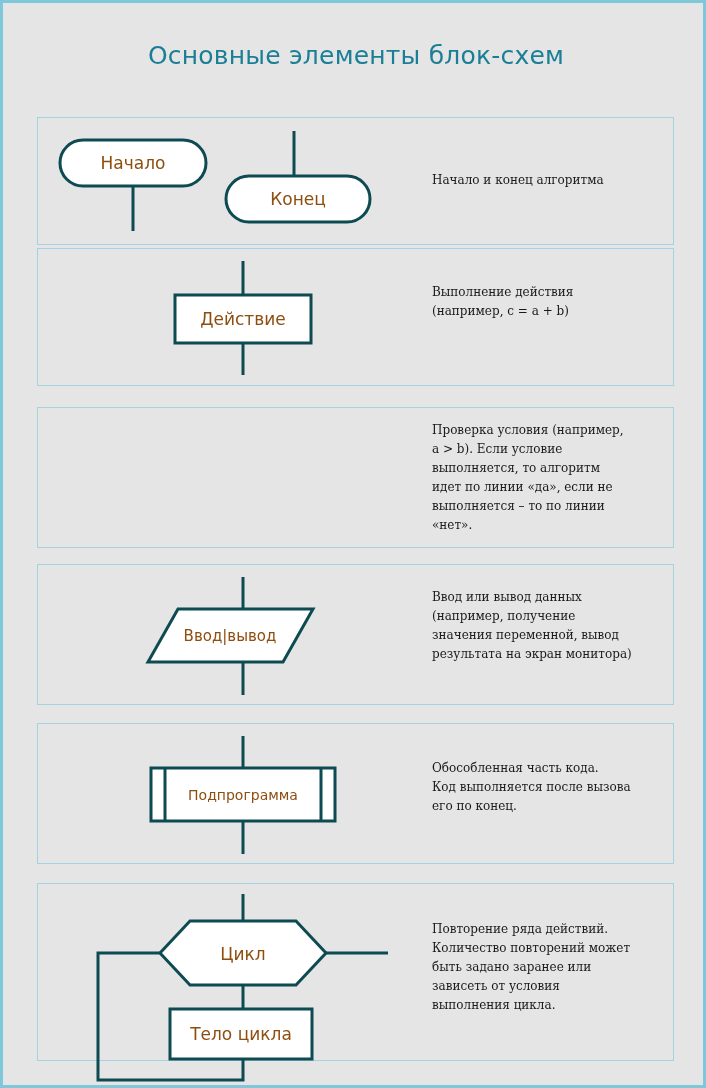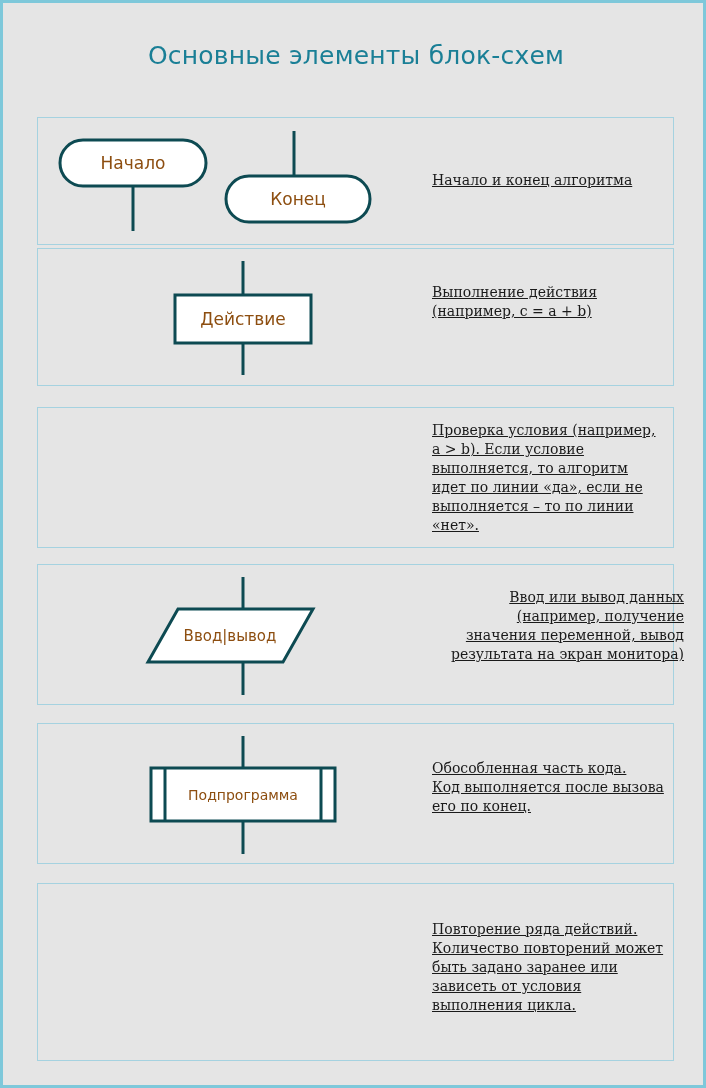--- a/index.html
+++ b/index.html
@@ -47,25 +47,24 @@
     left: 0;
     top: 0;
     width: 400px;
     height: 100%;
   }
   .desc {
     position: absolute;
     left: 394px;
     width: 252px;
     font-family: "DejaVu Serif", serif;
-    font-size: 14px;
+    font-size: 12px;
     line-height: 19px;
     color: #1a1a1a;
     white-space: pre-line;
-    text-decoration: underline;
   }
 
   
   svg.shape { display: block; overflow: visible; }
 
   .lbl {
     font-family: "DejaVu Sans", sans-serif;
     font-size: 17px;
     fill: #8d4e10;
   }
@@ -132,21 +131,21 @@
   </div>
 
   <div class="section" style="top:561px; height:141px;">
     <div class="diagram">
       <svg class="shape" width="400" height="141" viewBox="0 0 400 141">
         <line x1="205" y1="12" x2="205" y2="130" stroke="#0d4a52" stroke-width="3"></line>
         <polygon points="140,44 275,44 245,97 110,97" fill="#ffffff" stroke="#0d4a52" stroke-width="3"></polygon>
         <text class="lbl-sm" x="192" y="76" text-anchor="middle">Ввод|вывод</text>
       </svg>
     </div>
-    <div class="desc" style="top:23px;text-align:right;">Ввод или вывод данных
+    <div class="desc" style="top:23px;">Ввод или вывод данных
 (например, получение
 значения переменной, вывод
 результата на экран монитора)</div>
   </div>
 
   <div class="section" style="top:720px; height:141px;">
     <div class="diagram">
       <svg class="shape" width="400" height="141" viewBox="0 0 400 141">
         <line x1="205" y1="12" x2="205" y2="130" stroke="#0d4a52" stroke-width="3"></line>
         <rect x="113" y="44" width="184" height="53" fill="#ffffff" stroke="#0d4a52" stroke-width="3"></rect>
@@ -154,20 +153,38 @@
         <line x1="283" y1="44" x2="283" y2="97" stroke="#0d4a52" stroke-width="3"></line>
         <text class="lbl-xs" x="205" y="76" text-anchor="middle">Подпрограмма</text>
       </svg>
     </div>
     <div class="desc" style="top:35px;">Обособленная часть кода.
 Код выполняется после вызова
 его по конец.</div>
   </div>
 
   <div class="section" style="top:880px; height:178px;">
+    <div class="diagram">
+      <svg class="shape" width="400" height="178" viewBox="0 0 400 178">
+
+        <line x1="205" y1="10" x2="205" y2="37" stroke="#0d4a52" stroke-width="3"></line>
+
+        <polygon points="152,37 258,37 288,69 258,101 152,101 122,69" fill="#ffffff" stroke="#0d4a52" stroke-width="3"></polygon>
+        <text class="lbl" x="205" y="76" text-anchor="middle">Цикл</text>
+
+        <line x1="288" y1="69" x2="350" y2="69" stroke="#0d4a52" stroke-width="3"></line>
+
+        <line x1="205" y1="101" x2="205" y2="125" stroke="#0d4a52" stroke-width="3"></line>
+
+        <rect x="132" y="125" width="142" height="50" fill="#ffffff" stroke="#0d4a52" stroke-width="3"></rect>
+        <text class="lbl" x="203" y="156" text-anchor="middle">Тело цикла</text>
+
+        <polyline points="205,175 205,196 60,196 60,69 122,69" fill="none" stroke="#0d4a52" stroke-width="3"></polyline>
+      </svg>
+    </div>
     <div class="desc" style="top:36px;">Повторение ряда действий.
 Количество повторений может
 быть задано заранее или
 зависеть от условия
 выполнения цикла.</div>
   </div>
 
 </div>
 
 </body></html>

